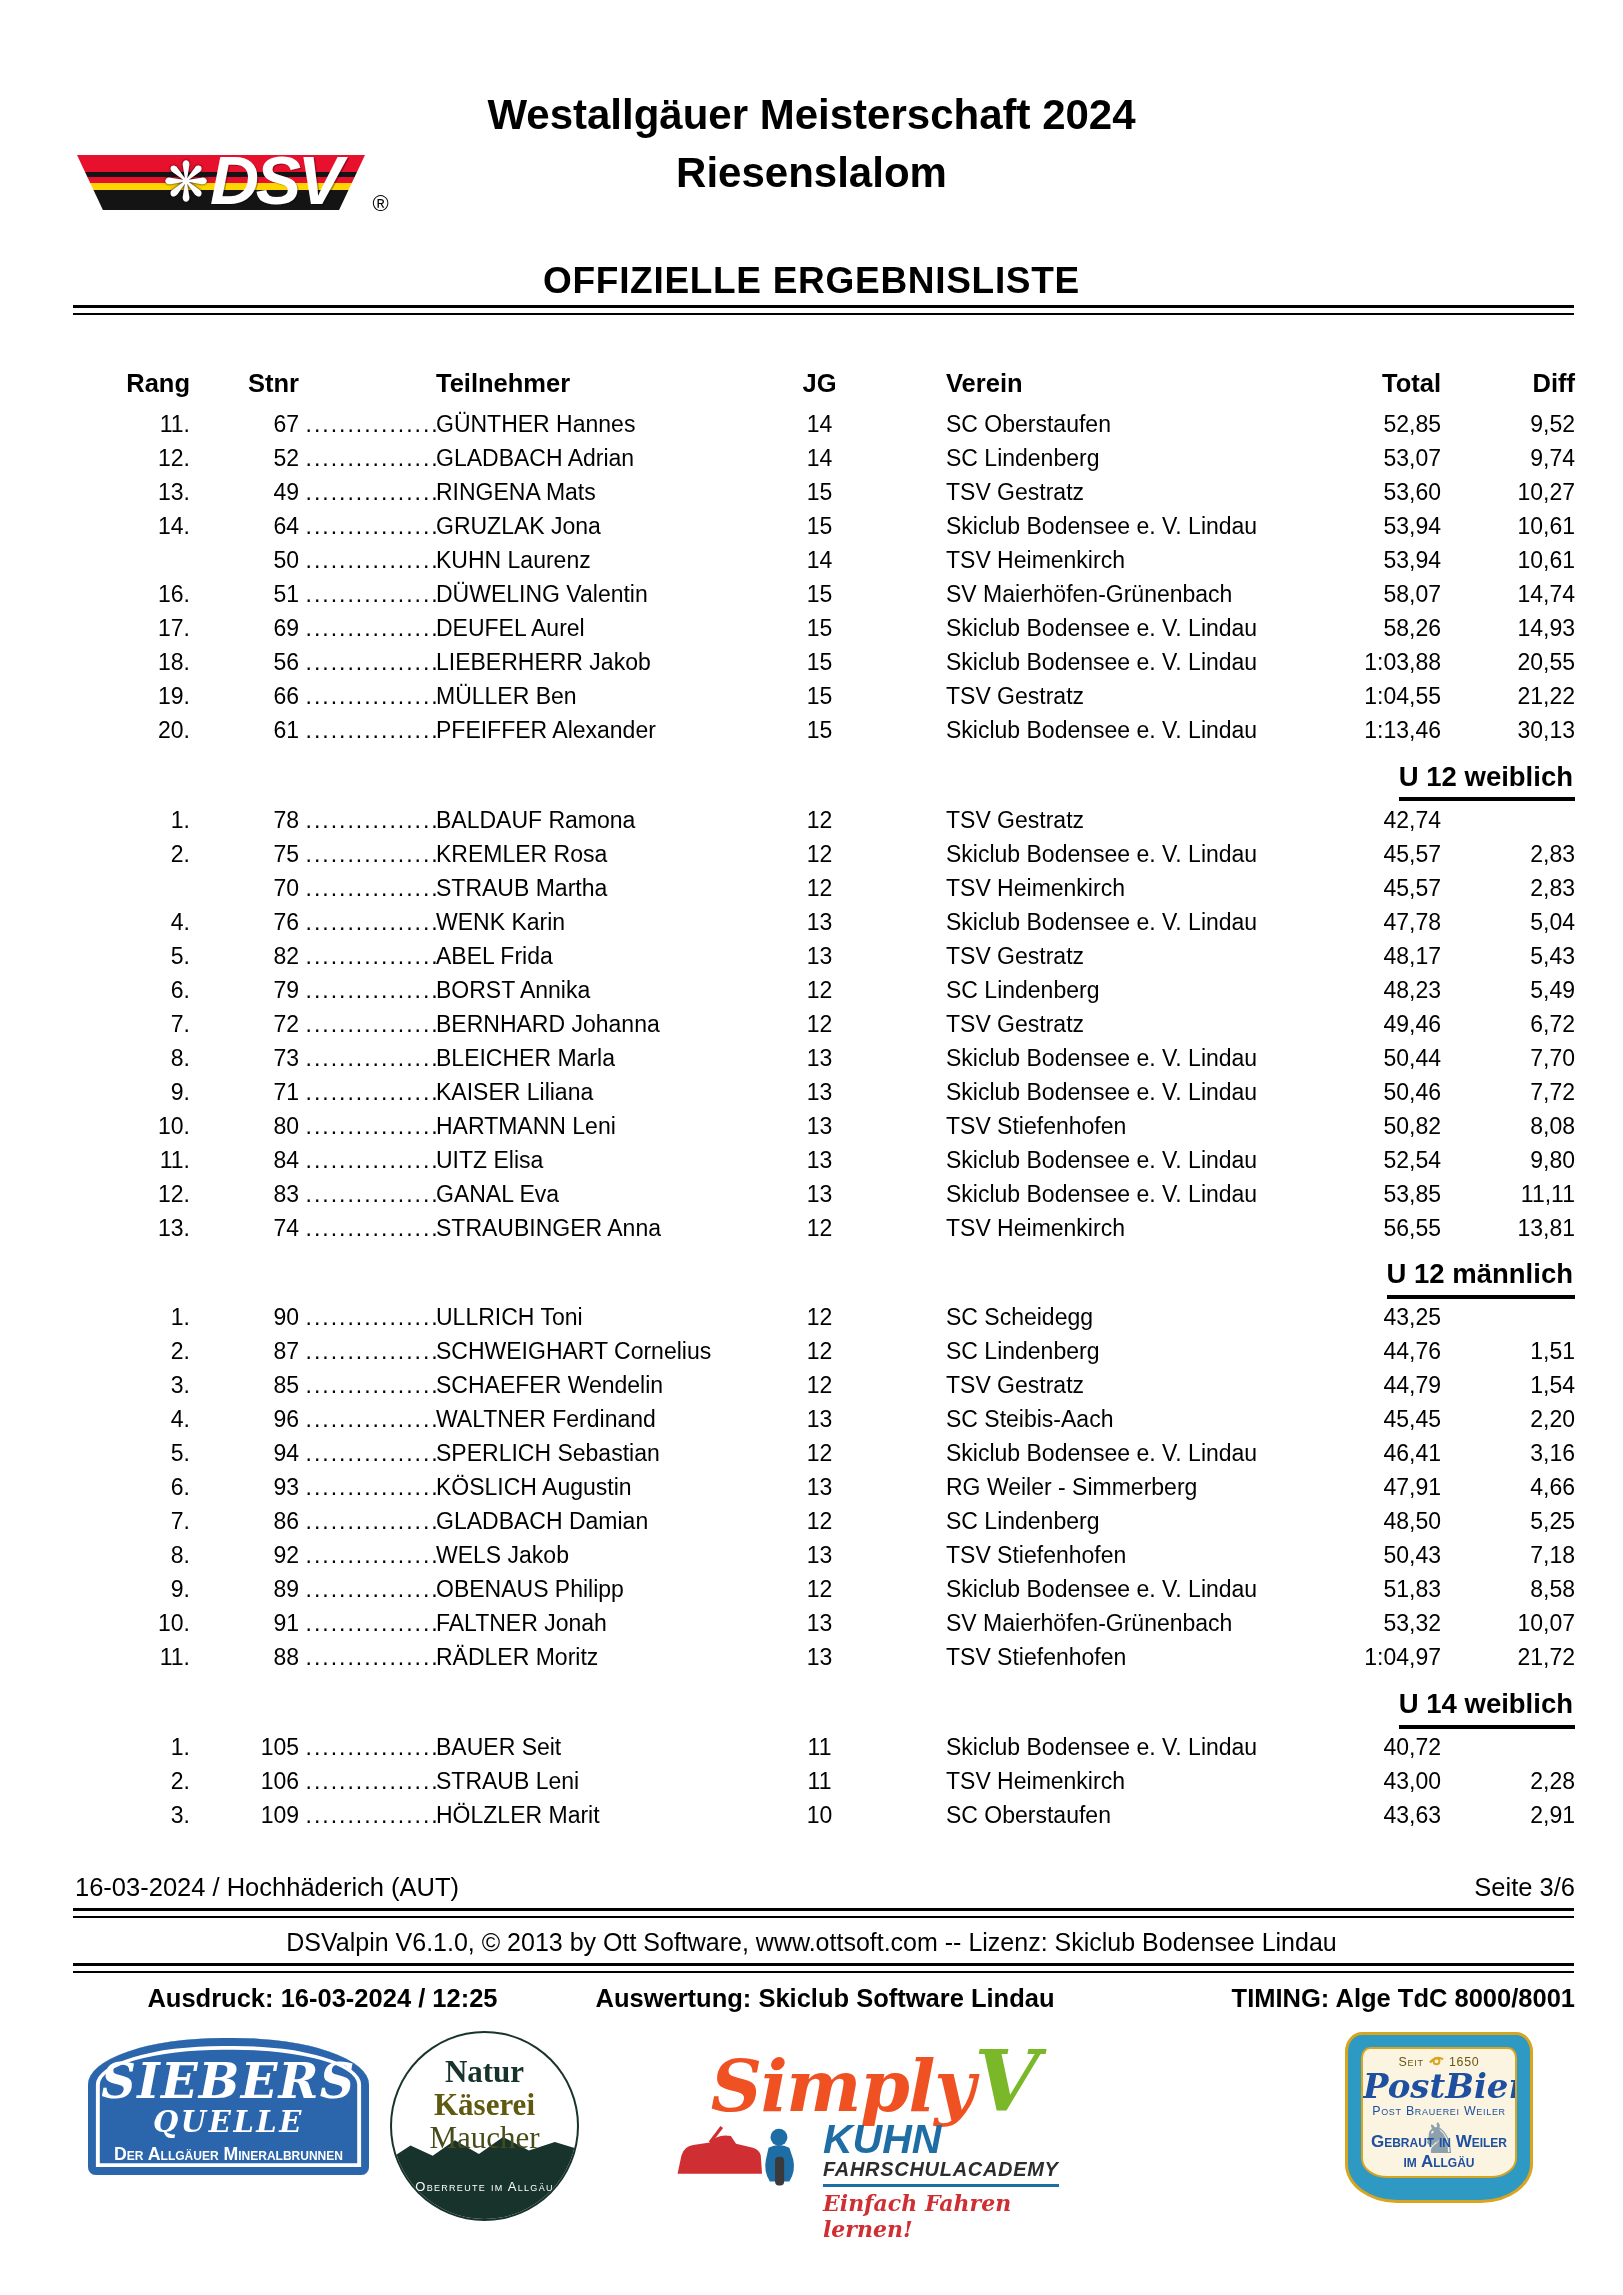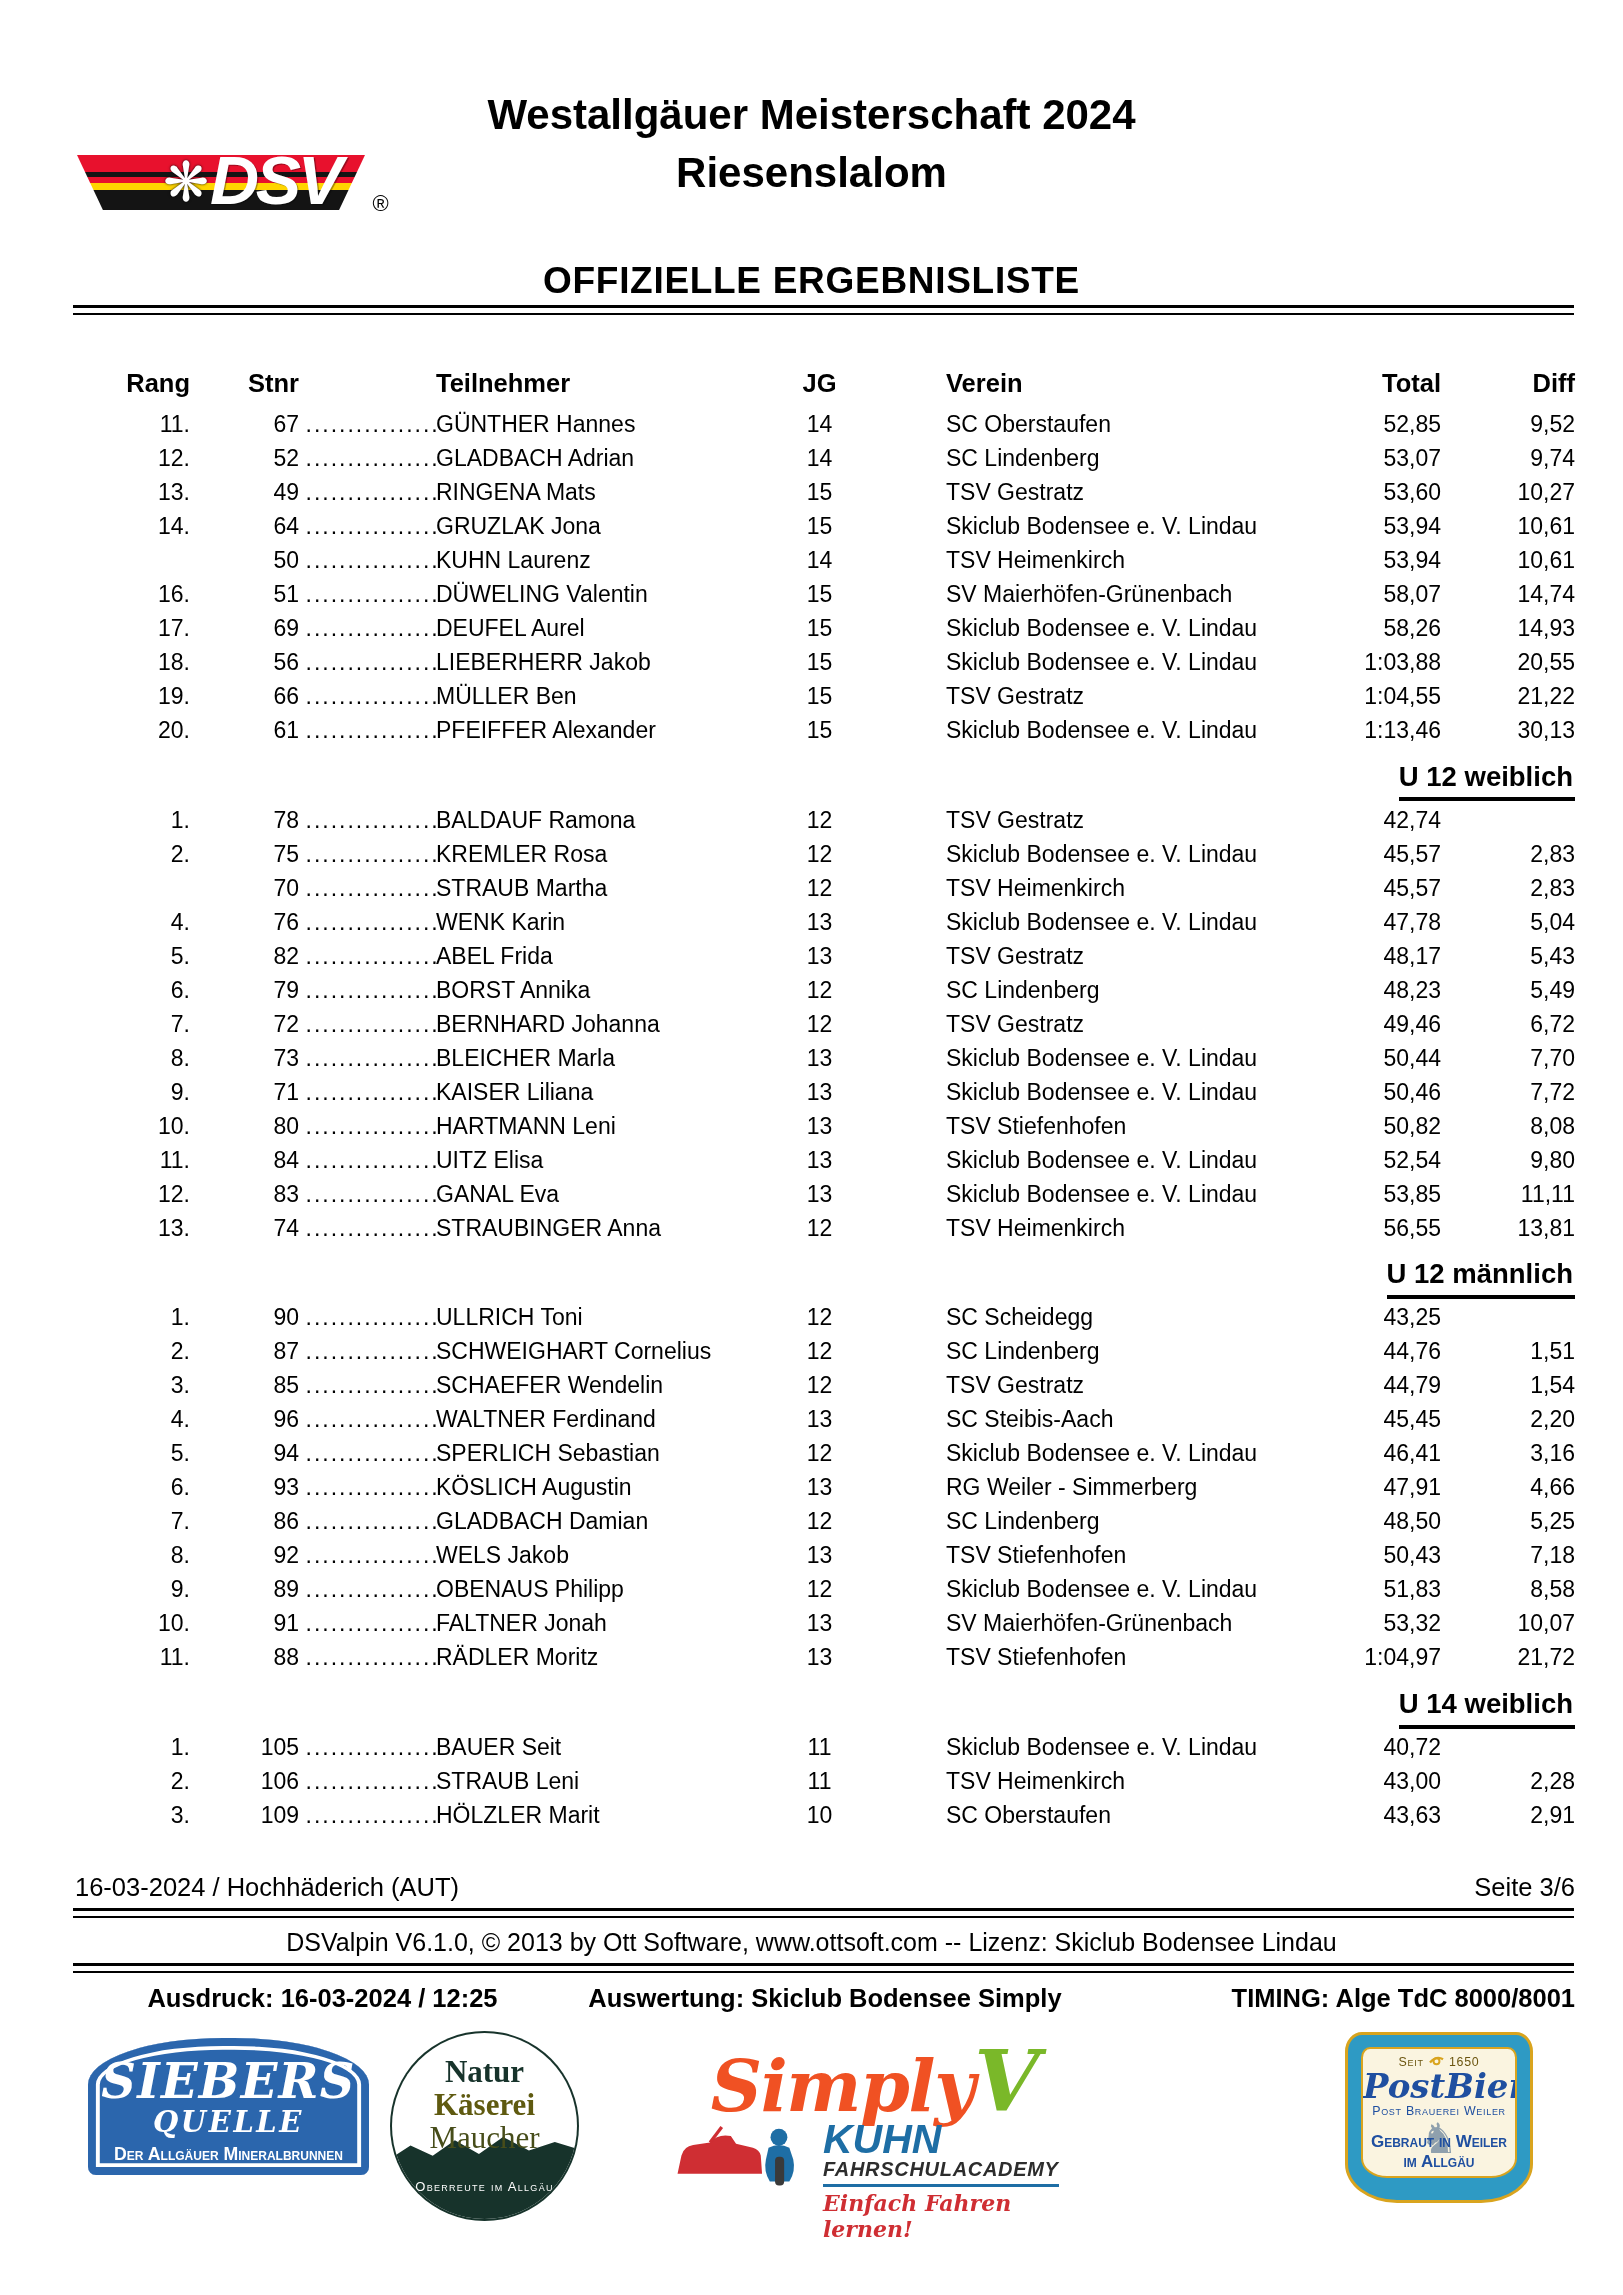--- a/index.html
+++ b/index.html
@@ -562,21 +562,21 @@
 
   <div class="foot-line1">
     <span>16-03-2024 / Hochhäderich (AUT)</span>
     <span>Seite 3/6</span>
   </div>
   <div class="rule rule-f1"></div>
   <div class="software-line">DSValpin V6.1.0, © 2013 by Ott Software, www.ottsoft.com  --  Lizenz: Skiclub Bodensee Lindau</div>
   <div class="rule rule-f2"></div>
   <div class="foot-line3">
     <span class="fl">Ausdruck: 16-03-2024 / 12:25</span>
-    <span class="fc">Auswertung: Skiclub Bodensee Simply</span>
+    <span class="fc">Auswertung: Skiclub Software Lindau</span>
     <span class="fr">TIMING: Alge TdC 8000/8001</span>
   </div>
 
   <div class="sp-siebers">
     <div class="siebers-name">SIEBERS</div>
     <div class="siebers-quelle">QUELLE</div>
     <div class="siebers-tag">Der Allgäuer Mineralbrunnen</div>
   </div>
 
   <div class="sp-maucher">

